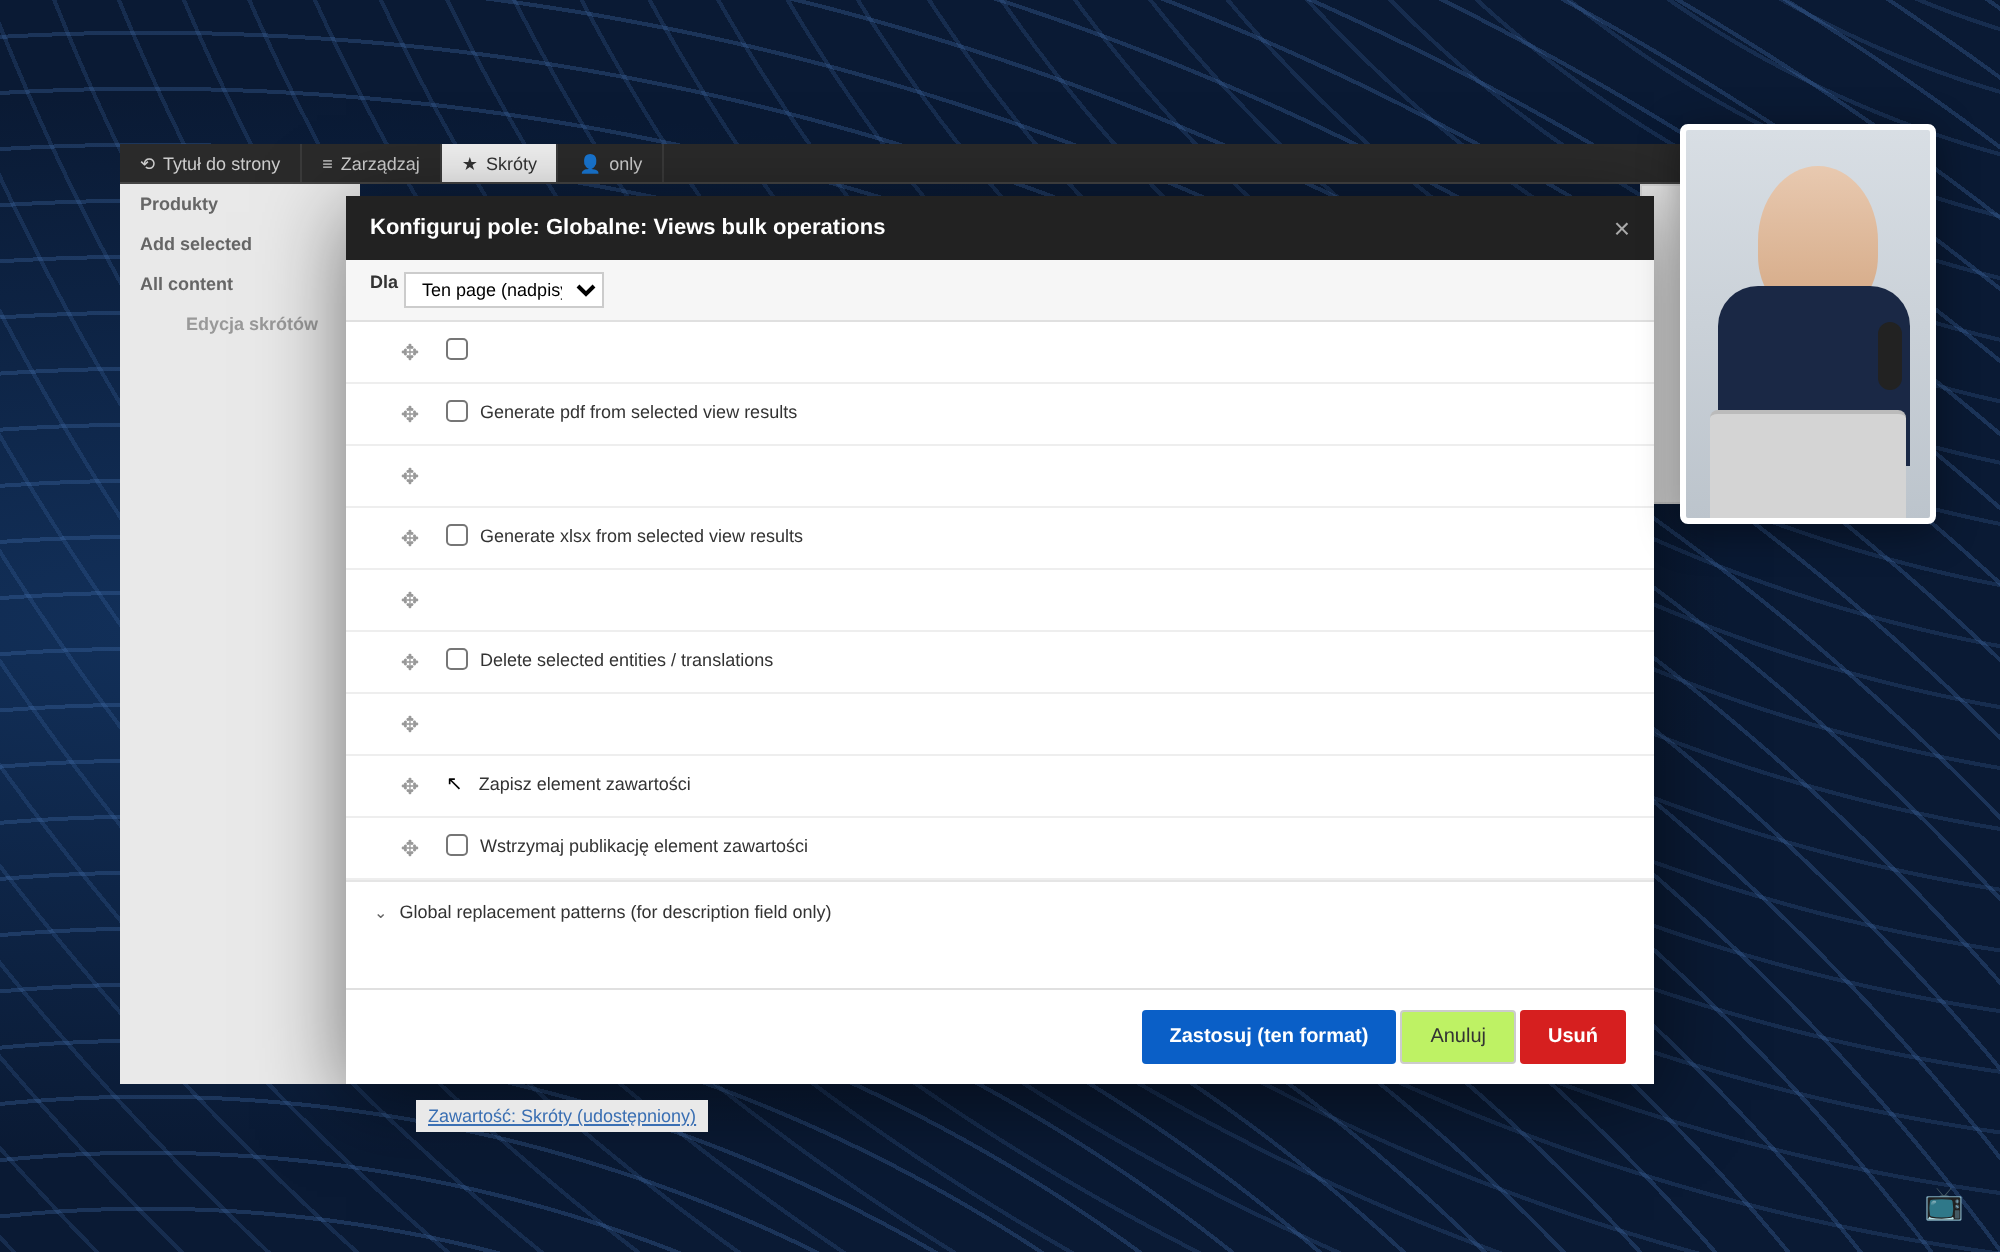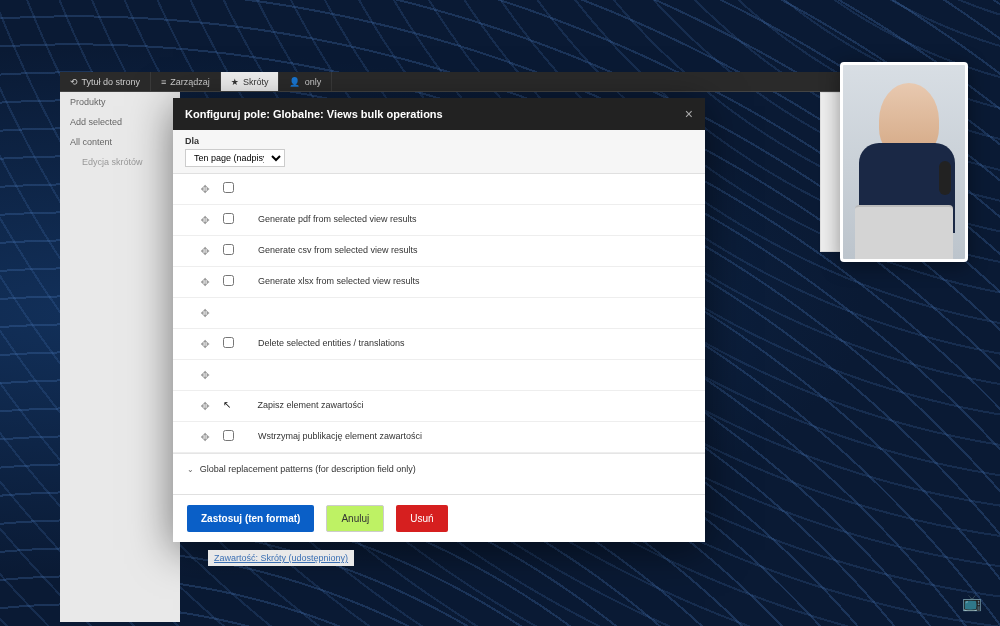--- a/index.html
+++ b/index.html
@@ -28,69 +28,69 @@
 .admin-bar {
   position: absolute; top: 72px; left: 60px; right: 60px;
   height: 20px; background: #2a2a2a;
   display: flex; align-items: center;
   font-size: 9px; color: #ccc;
   border-bottom: 1px solid #444;
 }
 .admin-bar .item { padding: 0 10px; display: flex; align-items: center; gap: 4px; border-right: 1px solid #3a3a3a; height: 100%; }
 .admin-bar .item.light { background: #f0f0f0; color: #333; }
 .sidebar-bg {
-  position: absolute; top: 92px; left: 60px; width: 120px; height: 530px;
-  background: #e9e9e9; font-size: 9px; color: #666;
+  position: absolute; top: 92px; left: 60px; width: 120px; height: 450px;
+  background: #e9e9e9; font-size: 9px; color: #666; font-weight: bold;
 }
 .sidebar-bg .sbitem { padding: 5px 10px; }
-.sidebar-bg .sbitem.sub { padding-left: 22px; color: #999; }
+.sidebar-bg .sbitem.sub { padding-left: 22px; color: #999; margin-left: 11px; }
 .right-panel-bg {
   position: absolute; top: 92px; left: 820px; width: 120px; height: 160px;
   background: #eee; border: 1px solid #ddd;
 }
 .modal {
   position: absolute;
   top: 98px; left: 173px;
-  width: 532px; height: 444px;
+  width: 654px; height: 444px;
   background: #fff;
   box-shadow: 0 8px 40px rgba(0,0,0,.5);
   display: flex; flex-direction: column;
   font-size: 10px;
 }
 .modal-header {
   background: #222; color: #fff;
   padding: 8px 12px;
   display: flex; justify-content: space-between; align-items: center;
 }
 .modal-header .title { font-weight: 600; font-size: 11px; }
 .modal-header .close { cursor: pointer; font-size: 14px; color: #aaa; }
 .modal-sub {
   background: #f6f6f6; border-bottom: 1px solid #e0e0e0;
   padding: 6px 12px;
-  display: flex; flex-direction: column; gap: 3px;
+  display: flex; flex-direction: row; gap: 3px;
 }
 .modal-sub label { font-size: 9px; font-weight: 600; color: #333; }
 .modal-sub select {
   width: 100px; font-size: 9px; padding: 2px 4px;
   border: 1px solid #ccc; background: #fff;
 }
 .modal-body {
   flex: 1; overflow: auto; padding: 0;
 }
 .op-row {
   display: flex; align-items: flex-start;
   border-bottom: 1px solid #eee;
   padding: 8px 14px;
 }
 .op-row .handle {
   width: 36px; display: flex; justify-content: center;
   color: #999; font-size: 11px; cursor: move; padding-top: 1px;
 }
 .op-row .content { flex: 1; }
-.chk-line { display: flex; align-items: center; gap: 24px; font-size: 9px; color: #333; }
+.chk-line { display: flex; align-items: center; gap: 6px; font-size: 9px; color: #333; }
 .chk-line input[type=checkbox] { width: 11px; height: 11px; }
 .chk-line.checked input[type=checkbox] { accent-color: #0a5fc7; }
 .precfg {
   margin-top: 8px;
   border: 1px solid #d8d8d8;
   background: #fafafa;
   padding: 6px 10px;
   display: flex; align-items: center; gap: 6px;
   font-size: 9px; color: #444;
 }
@@ -99,26 +99,26 @@
 .accordion {
   border-top: 1px solid #e5e5e5;
   padding: 10px 14px;
   display: flex; align-items: center; gap: 6px;
   font-size: 9px; color: #333; font-weight: 500;
 }
 .accordion .caret { font-size: 8px; color: #666; }
 .modal-footer {
   border-top: 1px solid #e0e0e0;
   padding: 10px 14px;
-  display: flex; justify-content: flex-start; gap: 12px;
+  display: flex; justify-content: flex-end; gap: 2px;
 }
 .btn { font-size: 10px; padding: 7px 14px; border: none; cursor: pointer; border-radius: 2px; }
 .btn-primary { background: #0a5fc7; color: #fff; font-weight: 600; }
 .btn-secondary { background: #bef264; color: #333; border: 1px solid #ccc; }
-.btn-danger { background: #d61f1f; color: #fff; font-weight: 400; }
+.btn-danger { background: #d61f1f; color: #fff; font-weight: 700; }
 .link-under { position: absolute; top: 550px; left: 208px; font-size: 9px; color: #3a6fb3; text-decoration: underline; background: #e9e9e9; padding: 3px 6px; }
 .webcam {
   position: absolute;
   top: 62px; right: 32px;
   width: 128px; height: 200px;
   background: linear-gradient(#d8dee4, #bcc4cc);
   border: 3px solid #fff;
   box-shadow: 0 4px 20px rgba(0,0,0,.4);
   border-radius: 4px;
   overflow: hidden;
@@ -194,26 +194,20 @@
       <div class="content">
           <label class="chk-line">
             <input type="checkbox" style="">
             <span>Generate pdf from selected view results</span>
           </label>
         </div>
     </div>
 
     <div class="op-row">
       <div class="handle">✥</div>
-      <div class="content">
-          <label class="chk-line">
-            <input type="checkbox" style="">
-            <span>Generate csv from selected view results</span>
-          </label>
-        </div>
     </div>
 
     <div class="op-row">
       <div class="handle">✥</div>
       <div class="content">
           <label class="chk-line">
             <input type="checkbox" style="">
             <span>Generate xlsx from selected view results</span>
           </label>
         </div>

